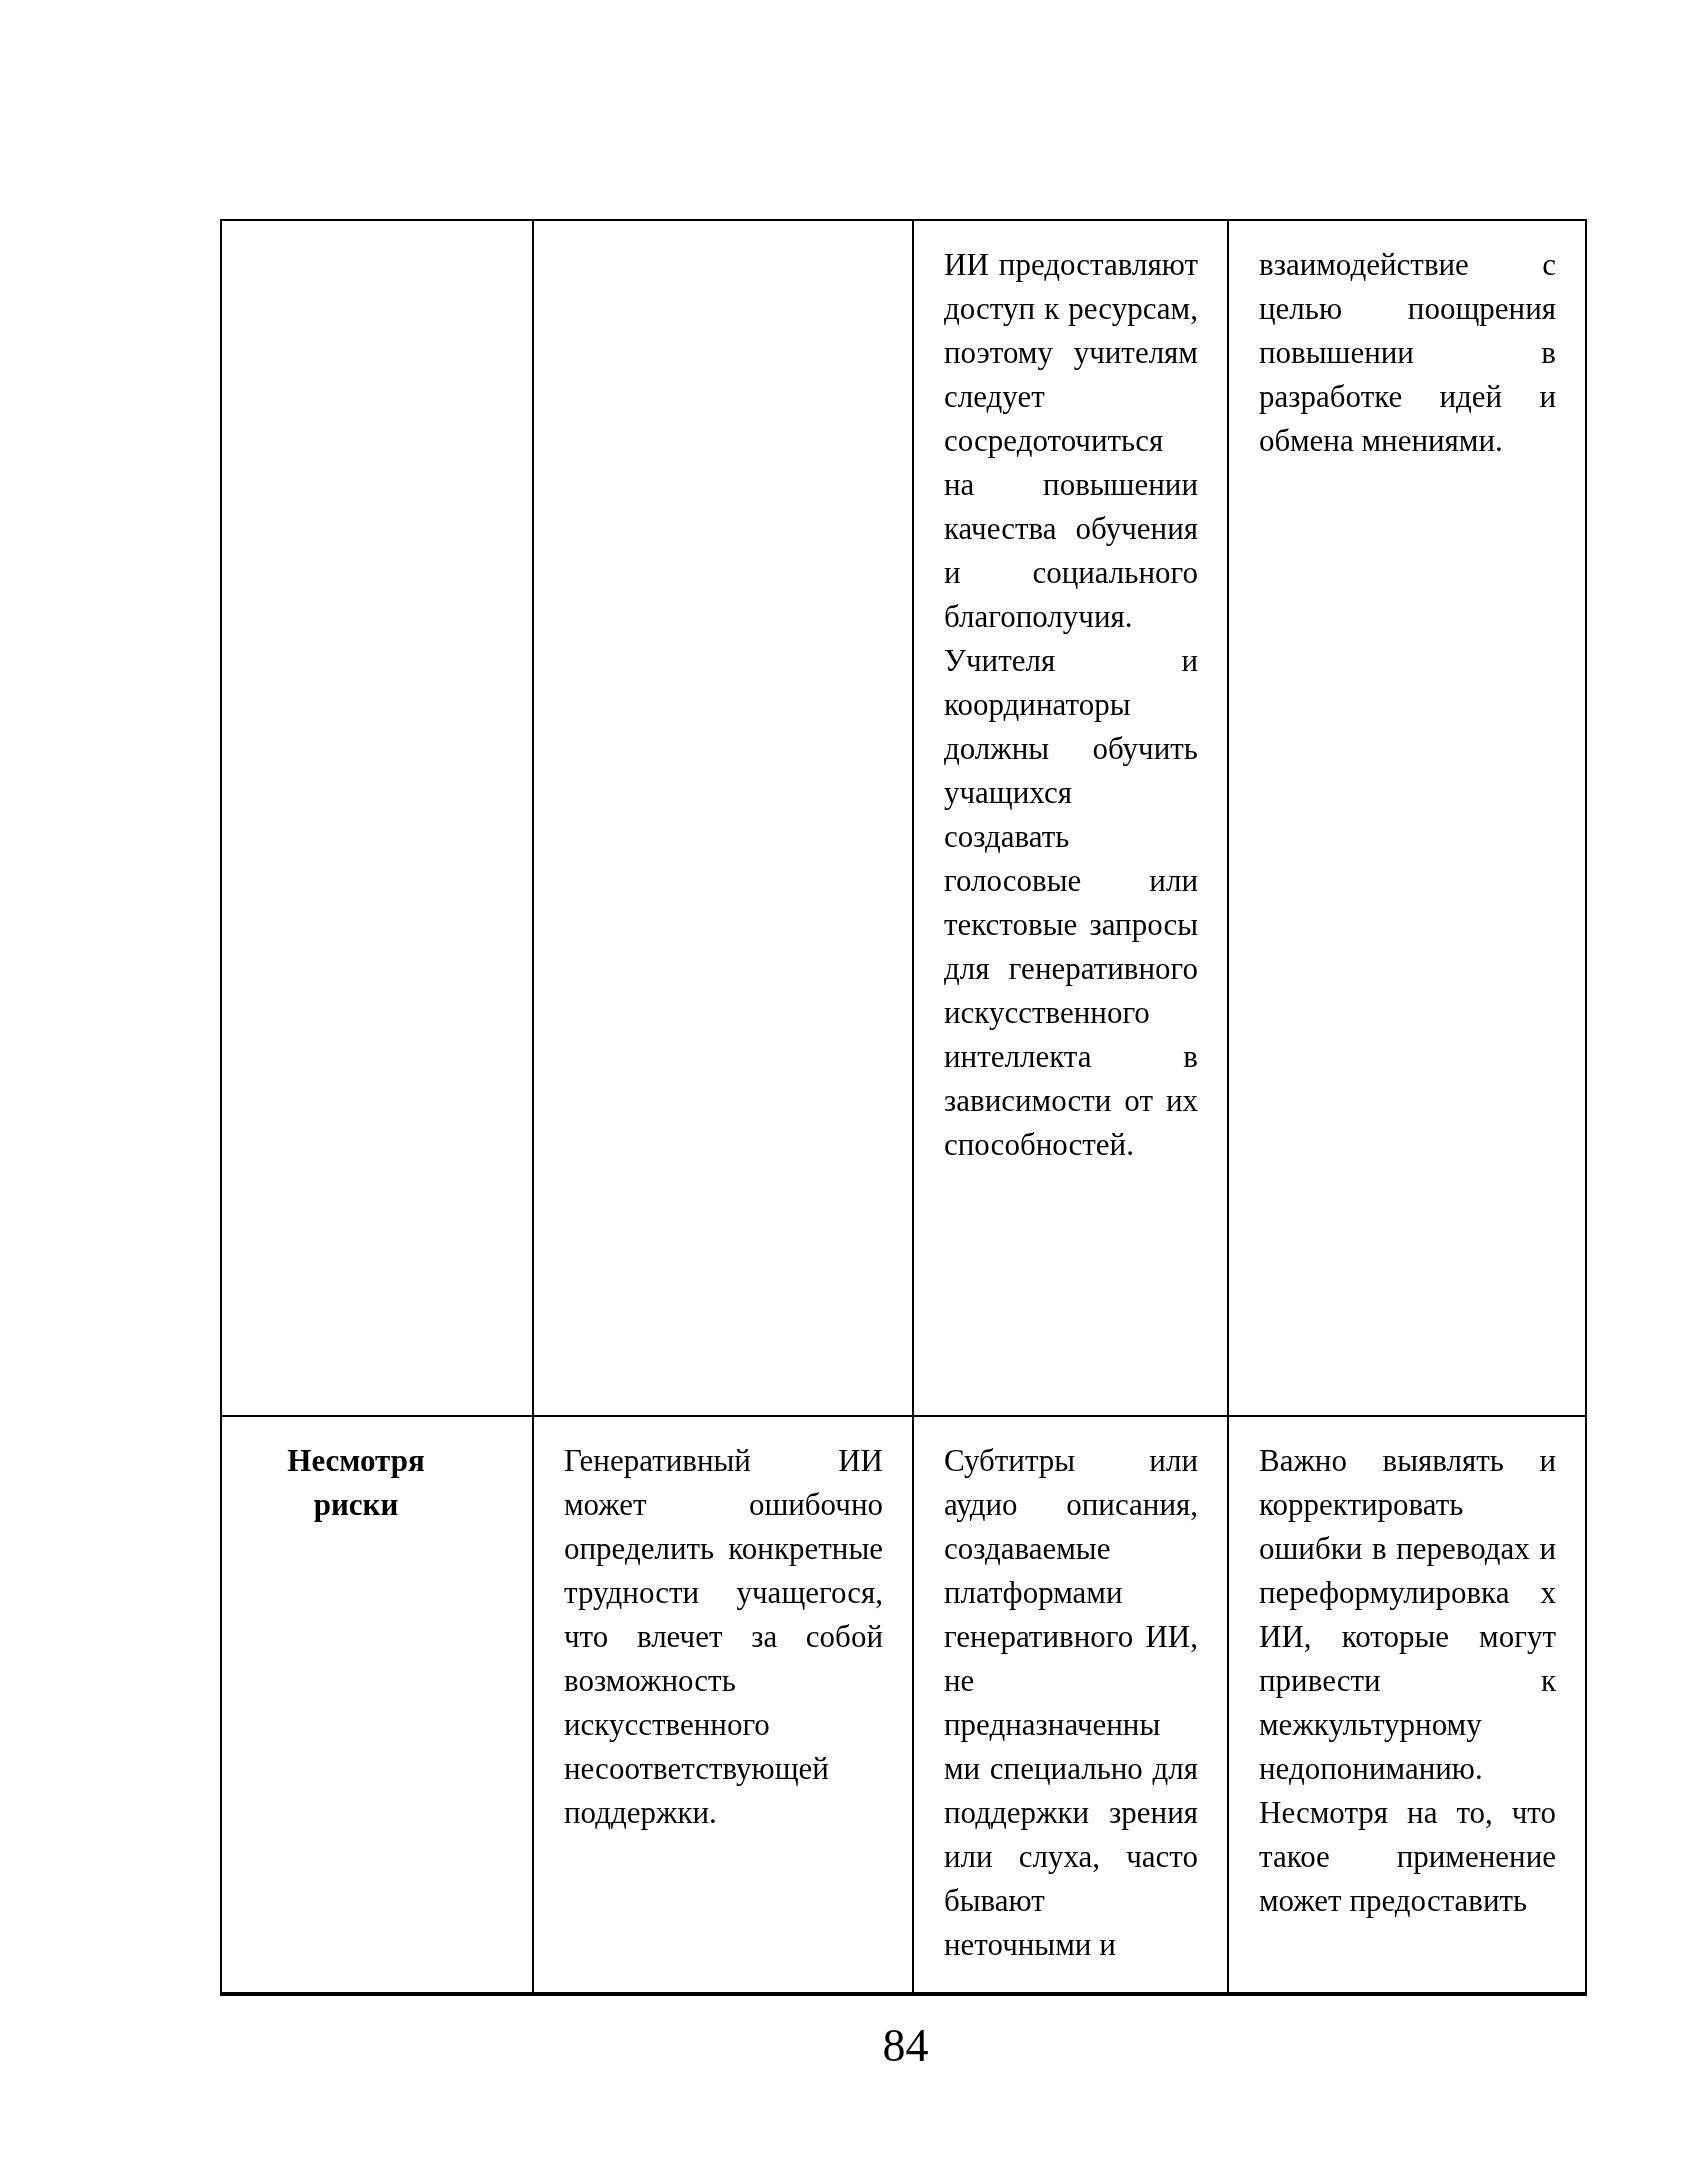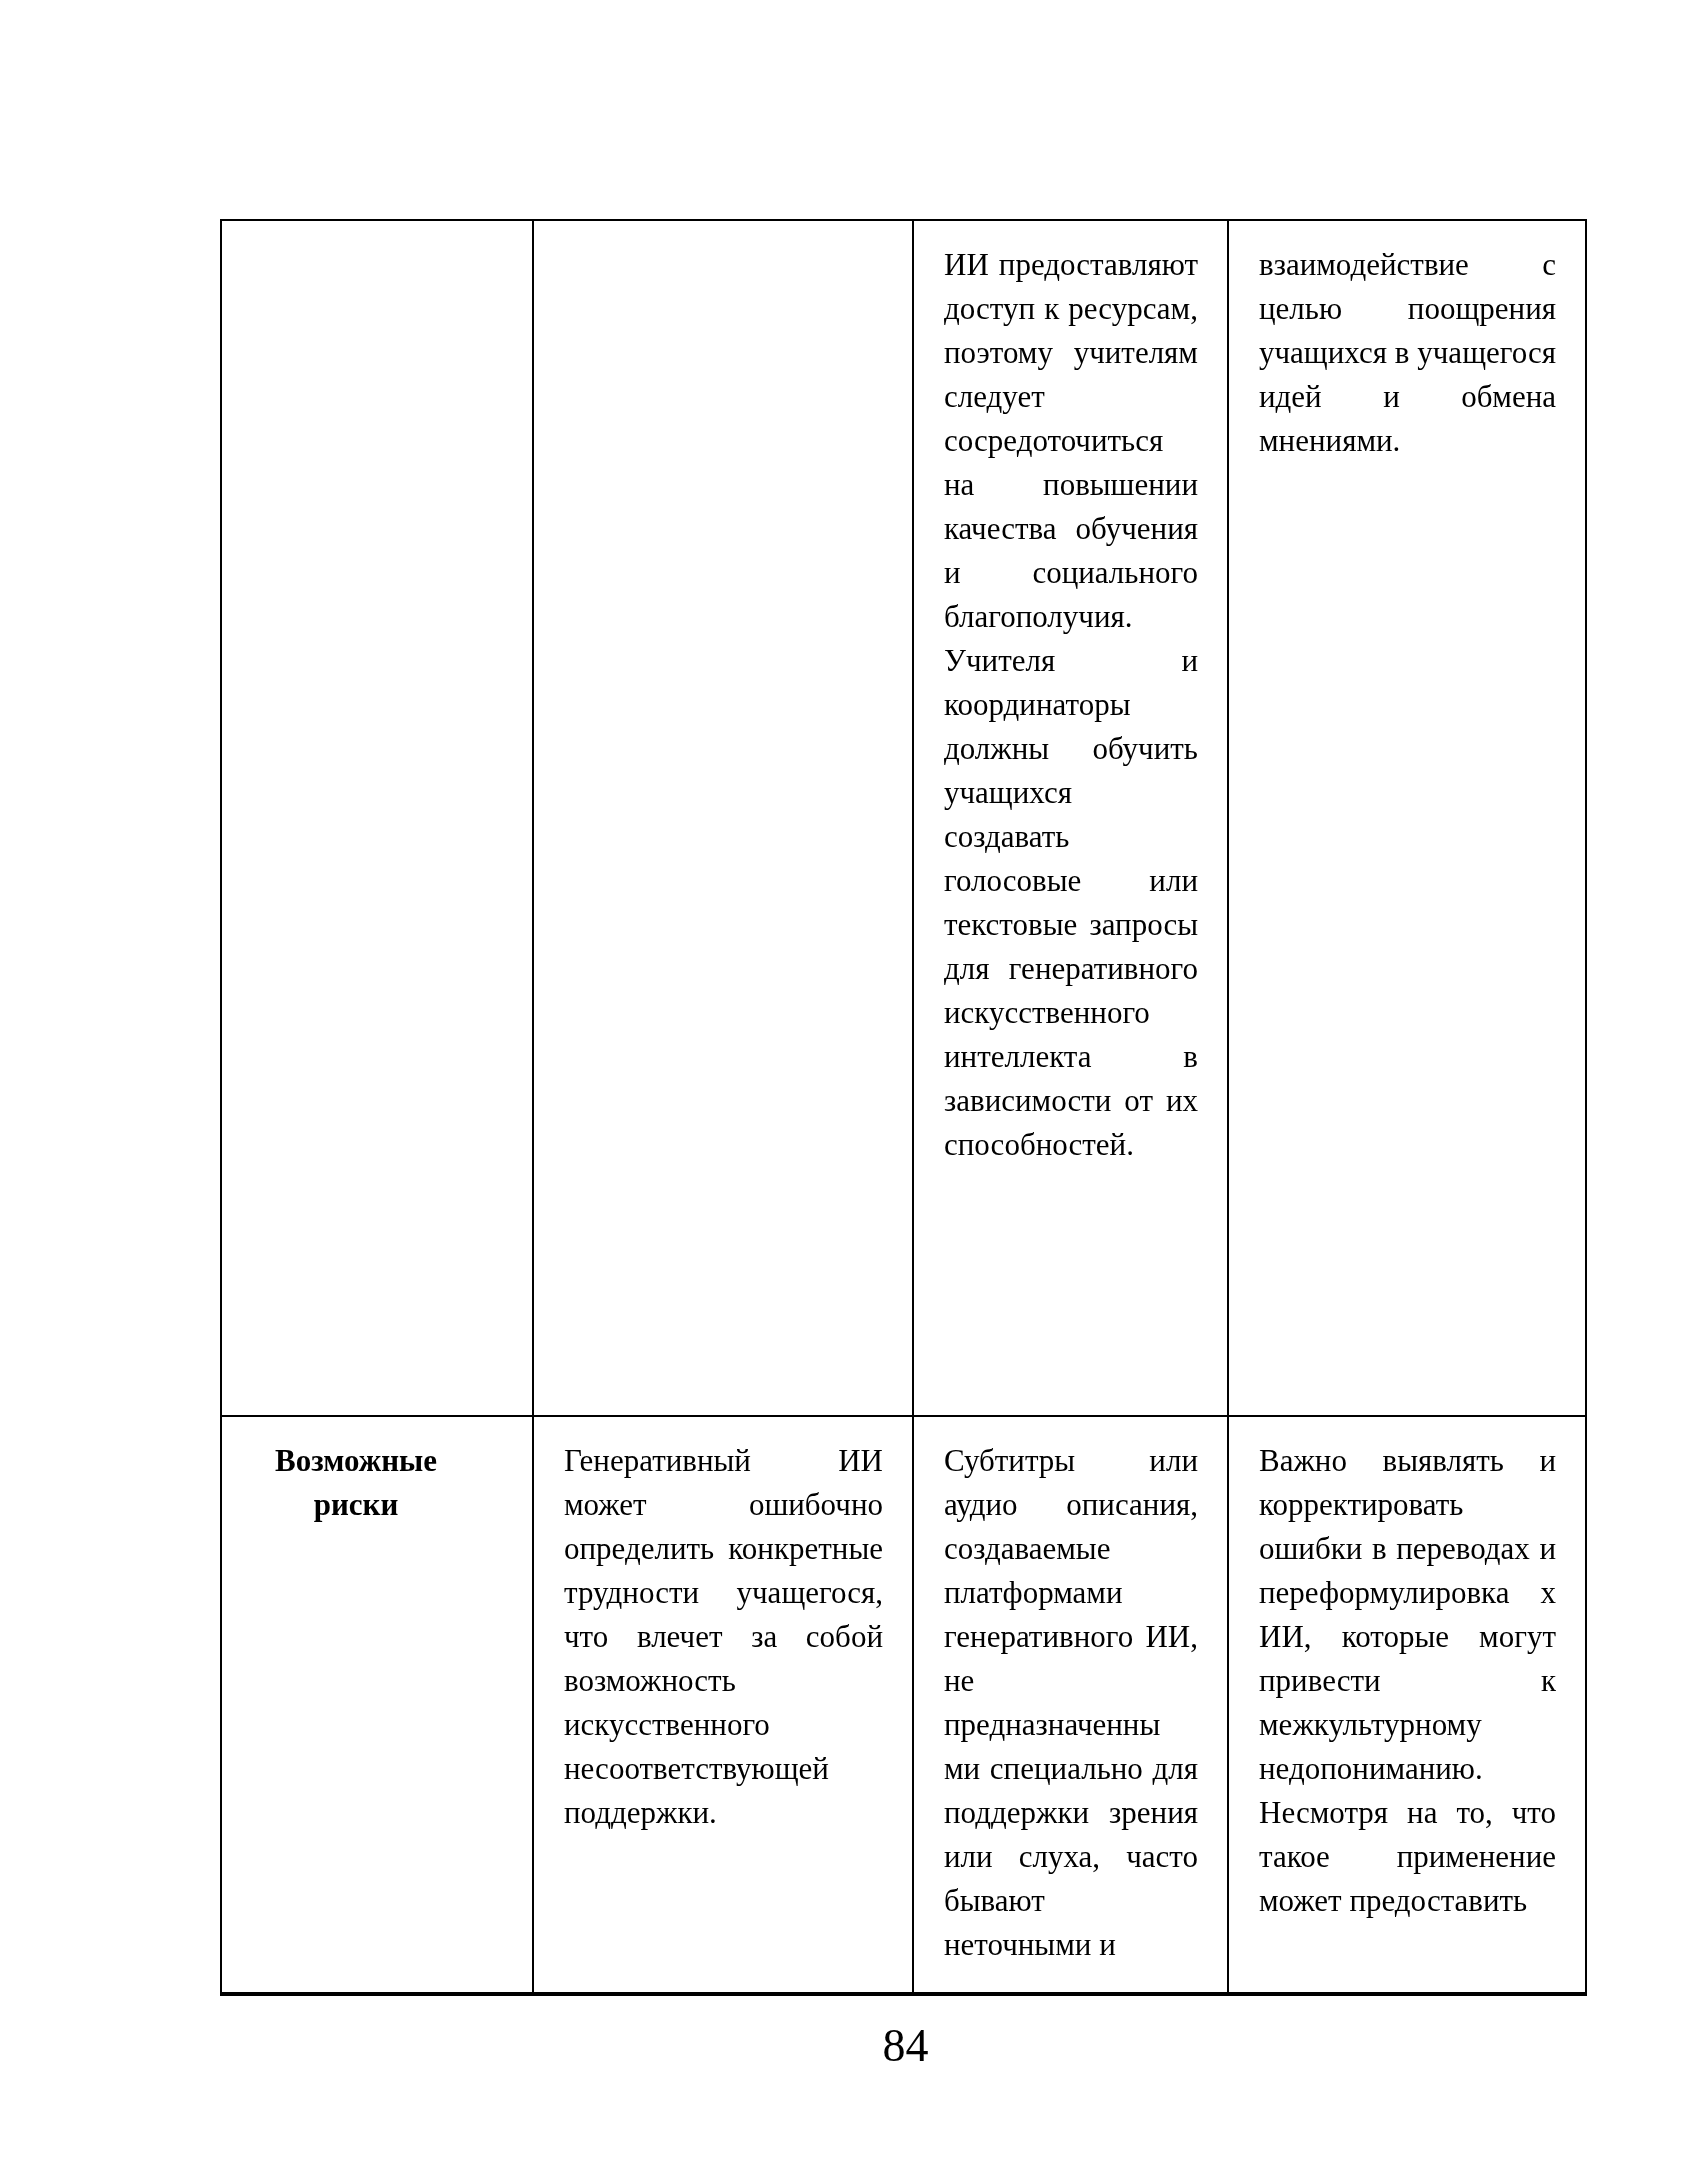--- a/index.html
+++ b/index.html
@@ -71,26 +71,26 @@
       <col style="width:358px">
     </colgroup>
     <tbody>
       <tr class="row-continued">
         <td></td>
         <td></td>
         <td>
           <div class="clip-tall">ИИ предоставляют доступ к ресурсам, поэтому учителям следует сосредоточиться на повышении качества обучения и социального благополучия. Учителя и координаторы должны обучить учащихся создавать голосовые или текстовые запросы для генеративного искусственного интеллекта в зависимости от их способностей.</div>
         </td>
         <td>
-          <div class="clip-tall">взаимодействие с целью поощрения учащихся в учащегося идей и обмена мнениями.</div>
+          <div class="clip-tall">взаимодействие с целью поощрения повышении в разработке идей и обмена мнениями.</div>
         </td>
       </tr>
       <tr class="row-risks">
         <td class="header-cell">
-          <span class="header-inner">Возможные риски</span>
+          <span class="header-inner">Несмотря риски</span>
         </td>
         <td>
           <div class="clip-short">Генеративный ИИ может ошибочно определить конкретные трудности учащегося, что влечет за собой возможность искусственного несоответствующей поддержки.</div>
         </td>
         <td>
           <div class="clip-short">Субтитры или аудио описания, создаваемые платформами генеративного ИИ, не предназначенны ми специально для поддержки зрения или слуха, часто бывают неточными и</div>
         </td>
         <td>
           <div class="clip-short">Важно выявлять и корректировать ошибки в переводах и переформулировка х ИИ, которые могут привести к межкультурному недопониманию. Несмотря на то, что такое применение может предоставить</div>
         </td>

